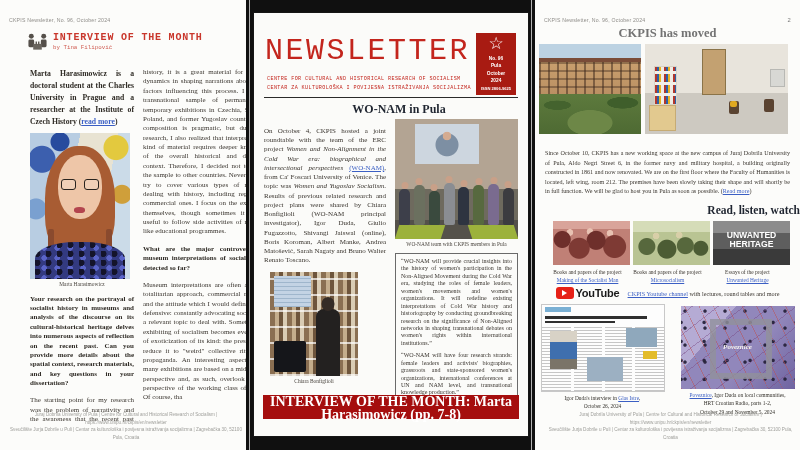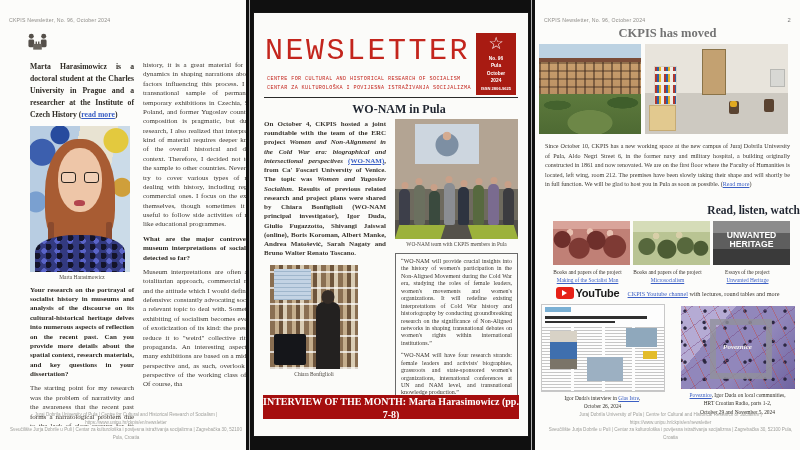--- a/index.html
+++ b/index.html
@@ -12,21 +12,21 @@
   .edge{position:absolute;top:0;bottom:0;width:1px;background:#cfcfcf;opacity:.85;}
   .e1{left:249px;} .e2{left:531px;}
 
   
   .ph{position:absolute;top:17px;left:9px;right:9px;font-family:"Liberation Sans",sans-serif;
       font-size:5.2px;color:#8f8d89;letter-spacing:.2px;}
   .ph-r{display:flex;justify-content:space-between;}
   .pgnum{font-size:5.8px;color:#777;}
   .pfoot{position:absolute;bottom:8px;left:10px;right:4px;text-align:center;
          font-family:"Liberation Sans",sans-serif;font-size:4.6px;line-height:1.7;color:#a0a09c;}
-  .b{font-size:7px;line-height:1.34;text-align:justify;margin:1px 0 5px;color:#3a352f;}
+  .b{font-size:7px;line-height:1.34;text-align:justify;margin:8px 0 5px;color:#3a352f;}
   .bold-p{font-weight:bold;color:#2f2b25;}
   .lnk{color:#3b5fc4;text-decoration:underline;cursor:pointer;}
   .cap{font-size:5.4px;text-align:center;color:#4a453f;margin:2px 0 6px;}
   .photo{position:relative;overflow:hidden;}
 
   
   .title-row{position:absolute;top:32px;left:27px;display:flex;gap:5px;align-items:flex-start;}
   .ivicon{width:21px;height:20px;flex:none;}
   .sec-title{font-family:"Liberation Mono",monospace;font-weight:bold;font-size:10px;
              letter-spacing:.8px;color:#c9372c;}
@@ -92,24 +92,24 @@
     width:7px;height:7px;border-radius:50%;background:#c9a088;}
   .p1{height:36px;background:#3d3f4a;} .p2{height:40px;background:#6b705f;}
   .p3{height:34px;background:#3a4a3e;} .p4{height:42px;background:#8a8d92;}
   .p5{height:38px;background:#2e3440;} .p6{height:40px;background:#57693f;}
   .p7{height:41px;background:#7a6b8f;} .p8{height:37px;background:#3c3c40;}
   .tblL,.tblR{position:absolute;bottom:0;width:46px;height:14px;background:#9cb23c;}
   .tblL{left:2px;transform:skewX(-18deg);} .tblR{right:2px;transform:skewX(18deg);}
   .quote{border:0.8px solid #6a6a6a;padding:4px 5px;margin-top:2px;}
   .quote p{font-size:6px;line-height:1.24;text-align:justify;margin:0 0 5px;color:#3a352f;}
   .quote p:last-child{margin-bottom:0;}
-  .mb{font-size:7px;line-height:1.32;font-weight:bold;}
+  .mb{font-size:7px;line-height:1.32;}
   .capl{margin-left:6px;width:88px;}
   .banner{position:absolute;bottom:17px;left:9px;right:9px;height:24px;background:#a50e0e;
-          color:#fff;font-weight:bold;font-size:10px;text-align:center;line-height:13px;}
+          color:#fff;font-weight:bold;font-size:14px;text-align:center;line-height:13px;}
 
   
   .h2a{position:absolute;top:26px;left:0;right:0;text-align:center;font-weight:bold;
        font-size:12.5px;color:#737373;}
   .photorow{position:absolute;top:44px;left:4px;display:flex;gap:4px;}
   .campus{width:102px;height:90px;background:linear-gradient(#bcd2e2 0 22%,#d8e2e8 22% 26%,transparent 26%);}
   .bld{position:absolute;top:20%;left:0;right:0;height:38%;background:
     repeating-linear-gradient(90deg, rgba(60,40,28,.5) 0 2px, transparent 2px 9px),
     repeating-linear-gradient(0deg, rgba(60,40,28,.4) 0 2px, transparent 2px 8px),
     linear-gradient(#c99f6e,#b98f62);}
@@ -203,20 +203,24 @@
     <div class="title-row">
       <svg class="ivicon" viewBox="0 0 22 20">
         <circle cx="4.5" cy="4" r="2.6" fill="#55504a"></circle>
         <circle cx="17.5" cy="4" r="2.6" fill="#55504a"></circle>
         <rect x="1.5" y="7.5" width="6" height="8" rx="1.5" fill="#55504a"></rect>
         <rect x="14.5" y="7.5" width="6" height="8" rx="1.5" fill="#55504a"></rect>
         <rect x="6.5" y="12" width="9" height="6" fill="#6a655e"></rect>
         <rect x="9" y="9.5" width="1.4" height="3" fill="#55504a"></rect>
         <rect x="11.6" y="9.5" width="1.4" height="3" fill="#55504a"></rect>
       </svg>
+      <div>
+        <div class="sec-title">INTERVIEW OF THE MONTH</div>
+        <div class="byline">by Tina Filipović</div>
+      </div>
     </div>
     <div class="cols">
       <div class="colA">
         <p class="b bold-p introp"><span>Marta Harasimowicz is a doctoral student at the Charles University in Prague and a researcher at the Institute of Czech History (</span><a class="lnk">read more</a><span>)</span></p>
         <div class="photo marta">
           <div class="mhair"></div>
           <div class="mface"></div>
           <div class="mglasses"></div>
           <div class="mlips"></div>
           <div class="mstrapL"></div>

